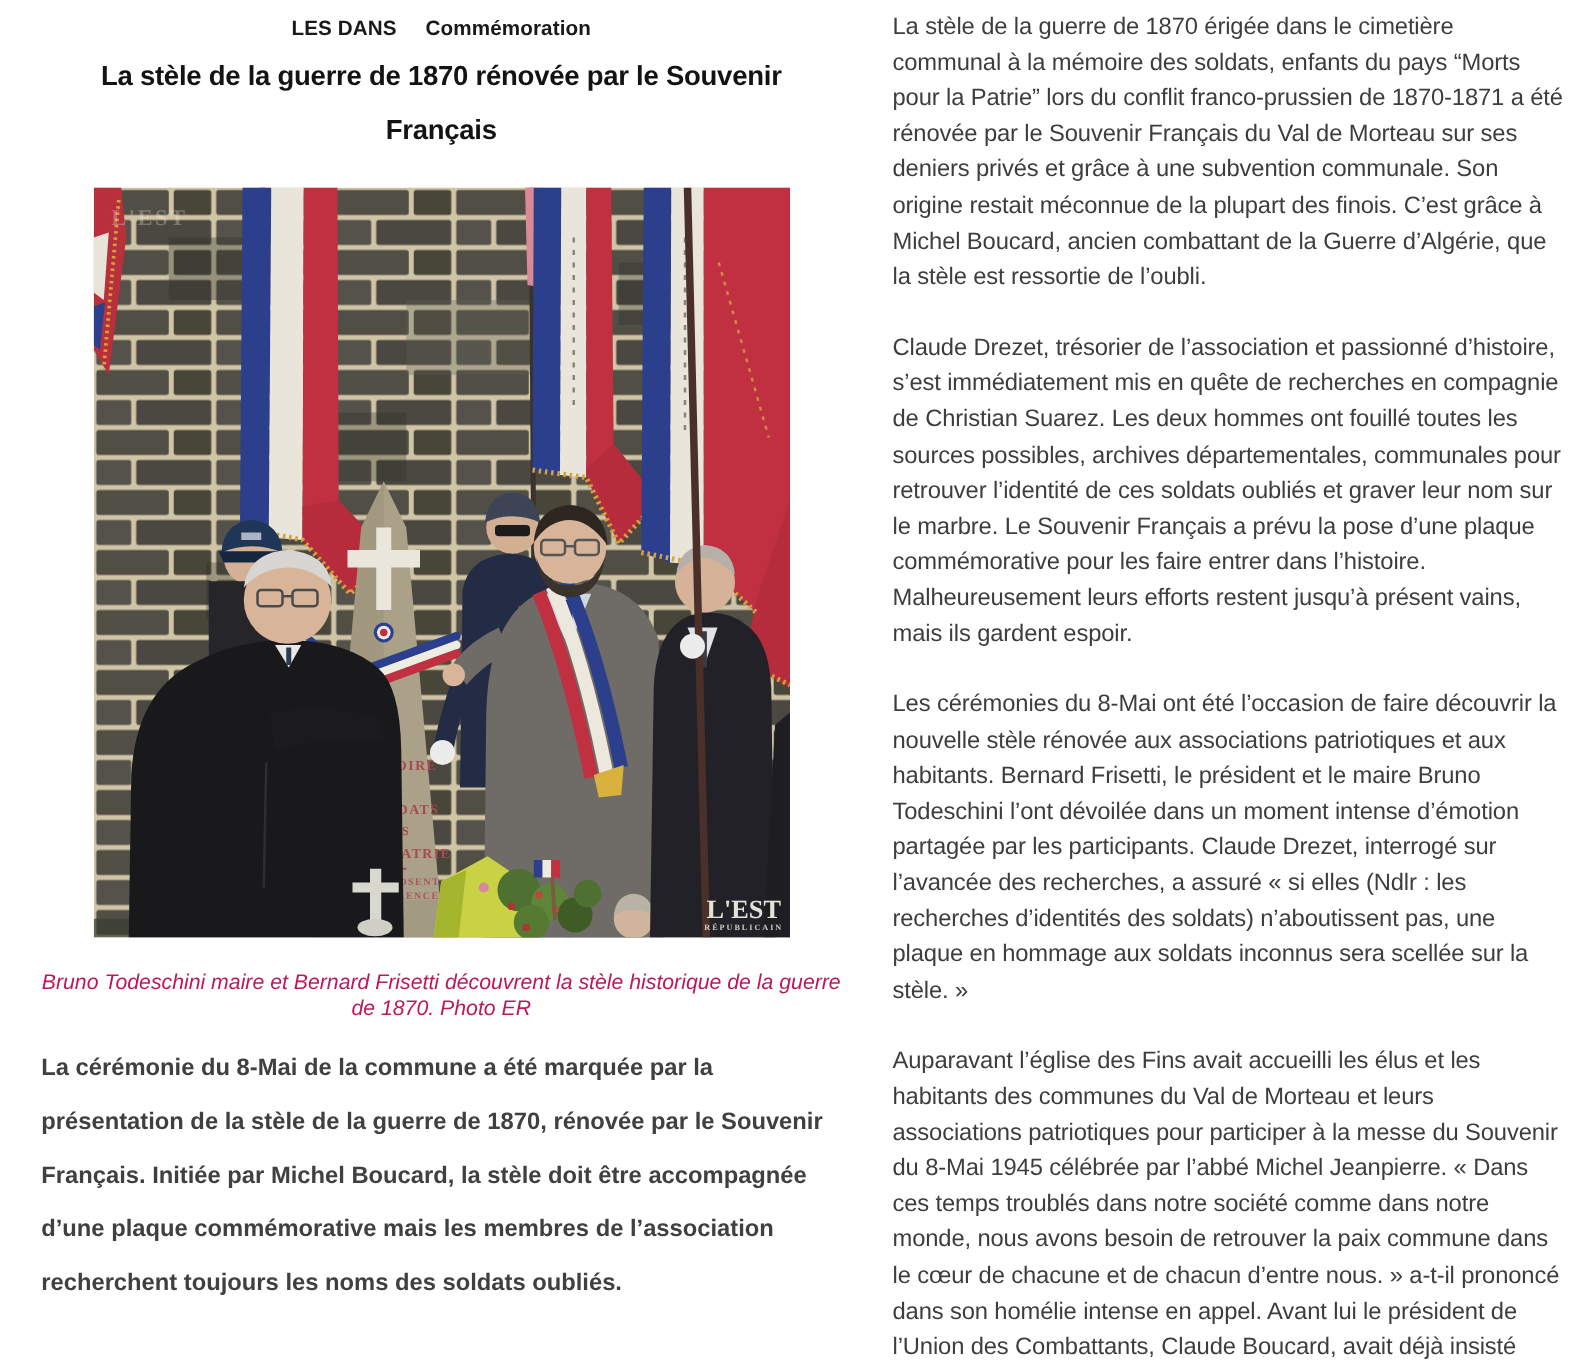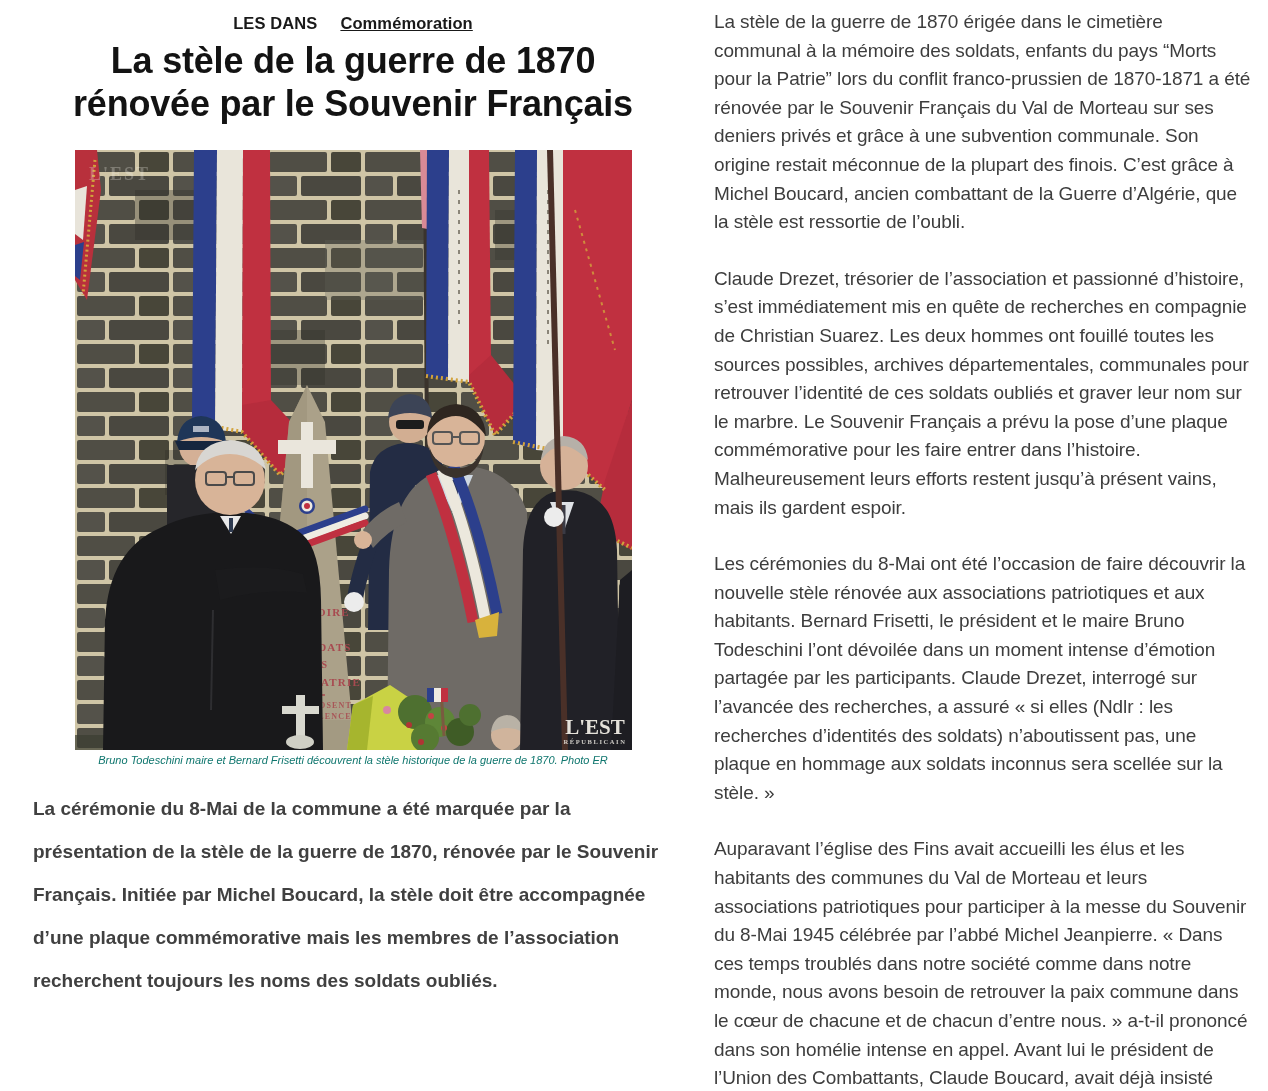--- a/index.html
+++ b/index.html
@@ -1,26 +1,26 @@
 <!DOCTYPE html>
 <html><head>
 <meta charset="utf-8">
 <style>
   html,body{margin:0;padding:0;background:#ffffff;}
   .page{position:relative;width:1268px;height:1091px;background:#fff;overflow:hidden;
         font-family:"Liberation Sans",sans-serif;}
   .col-left{position:absolute;left:33px;top:0;width:640px;}
   .kicker{margin-top:14px;text-align:center;font-size:16.5px;line-height:19px;
           font-weight:700;color:#191919;letter-spacing:.1px;}
-  .kicker-topic{margin-left:23px;text-decoration:underline;}
-  h1.title{margin:6px auto 0;max-width:620px;text-align:center;font-size:36px;
+  .kicker-topic{margin-left:23px;}
+  h1.title{margin:6px auto 0;max-width:620px;text-align:center;font-size:22px;
            line-height:43px;font-weight:700;color:#131313;letter-spacing:-.2px;}
   figure{margin:25px 0 0;padding:0;}
   svg.photo{display:block;margin:0 auto;}
-  figcaption{margin-top:0;font-size:11px;font-style:italic;color:#0f766e;
+  figcaption{margin-top:25px;font-size:17px;font-style:italic;color:#be185d;
              text-align:center;line-height:21px;}
   .lead{margin:16px 0 0;width:648px;font-size:19px;font-weight:700;line-height:43px;color:#404040;}
   .col-right{position:absolute;left:714px;top:0;width:540px;padding-top:8px;}
   .body-p{margin:0 0 28px;font-size:19px;line-height:28.6px;color:#3d3d3d;letter-spacing:-.1px;}
   .body-h{margin:30px 0 28px;font-size:20px;line-height:26px;font-weight:700;color:#131313;}
   .st-insc{font-family:"Liberation Serif",serif;font-weight:700;fill:#a84a50;letter-spacing:1.2px;}
   .wm{font-family:"Liberation Serif",serif;font-weight:700;fill:#f5f2ea;}
 </style>
 </head>
 <body>

